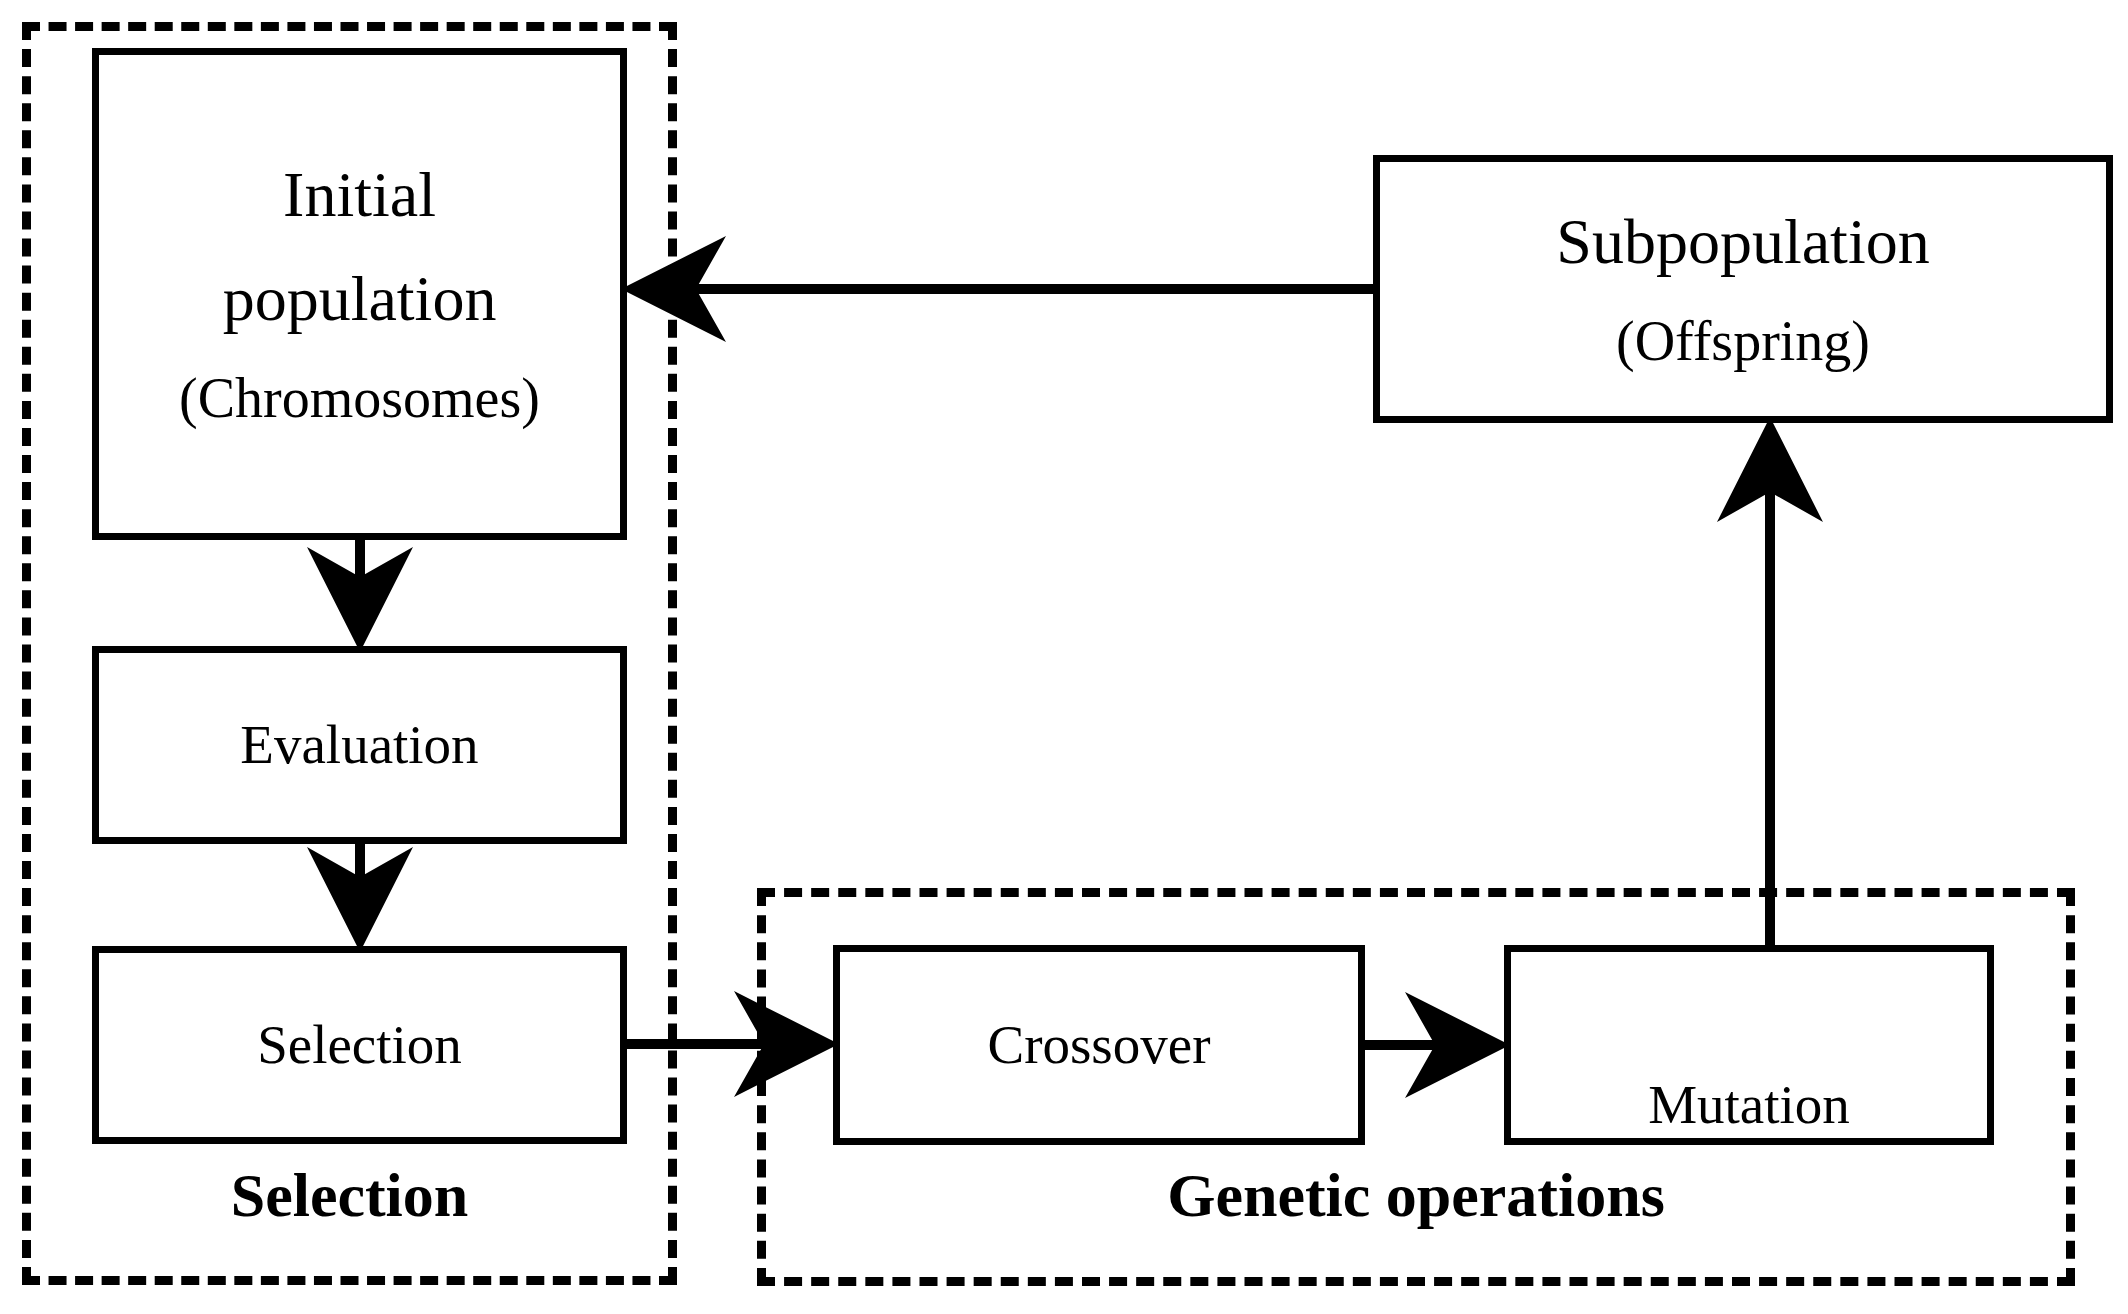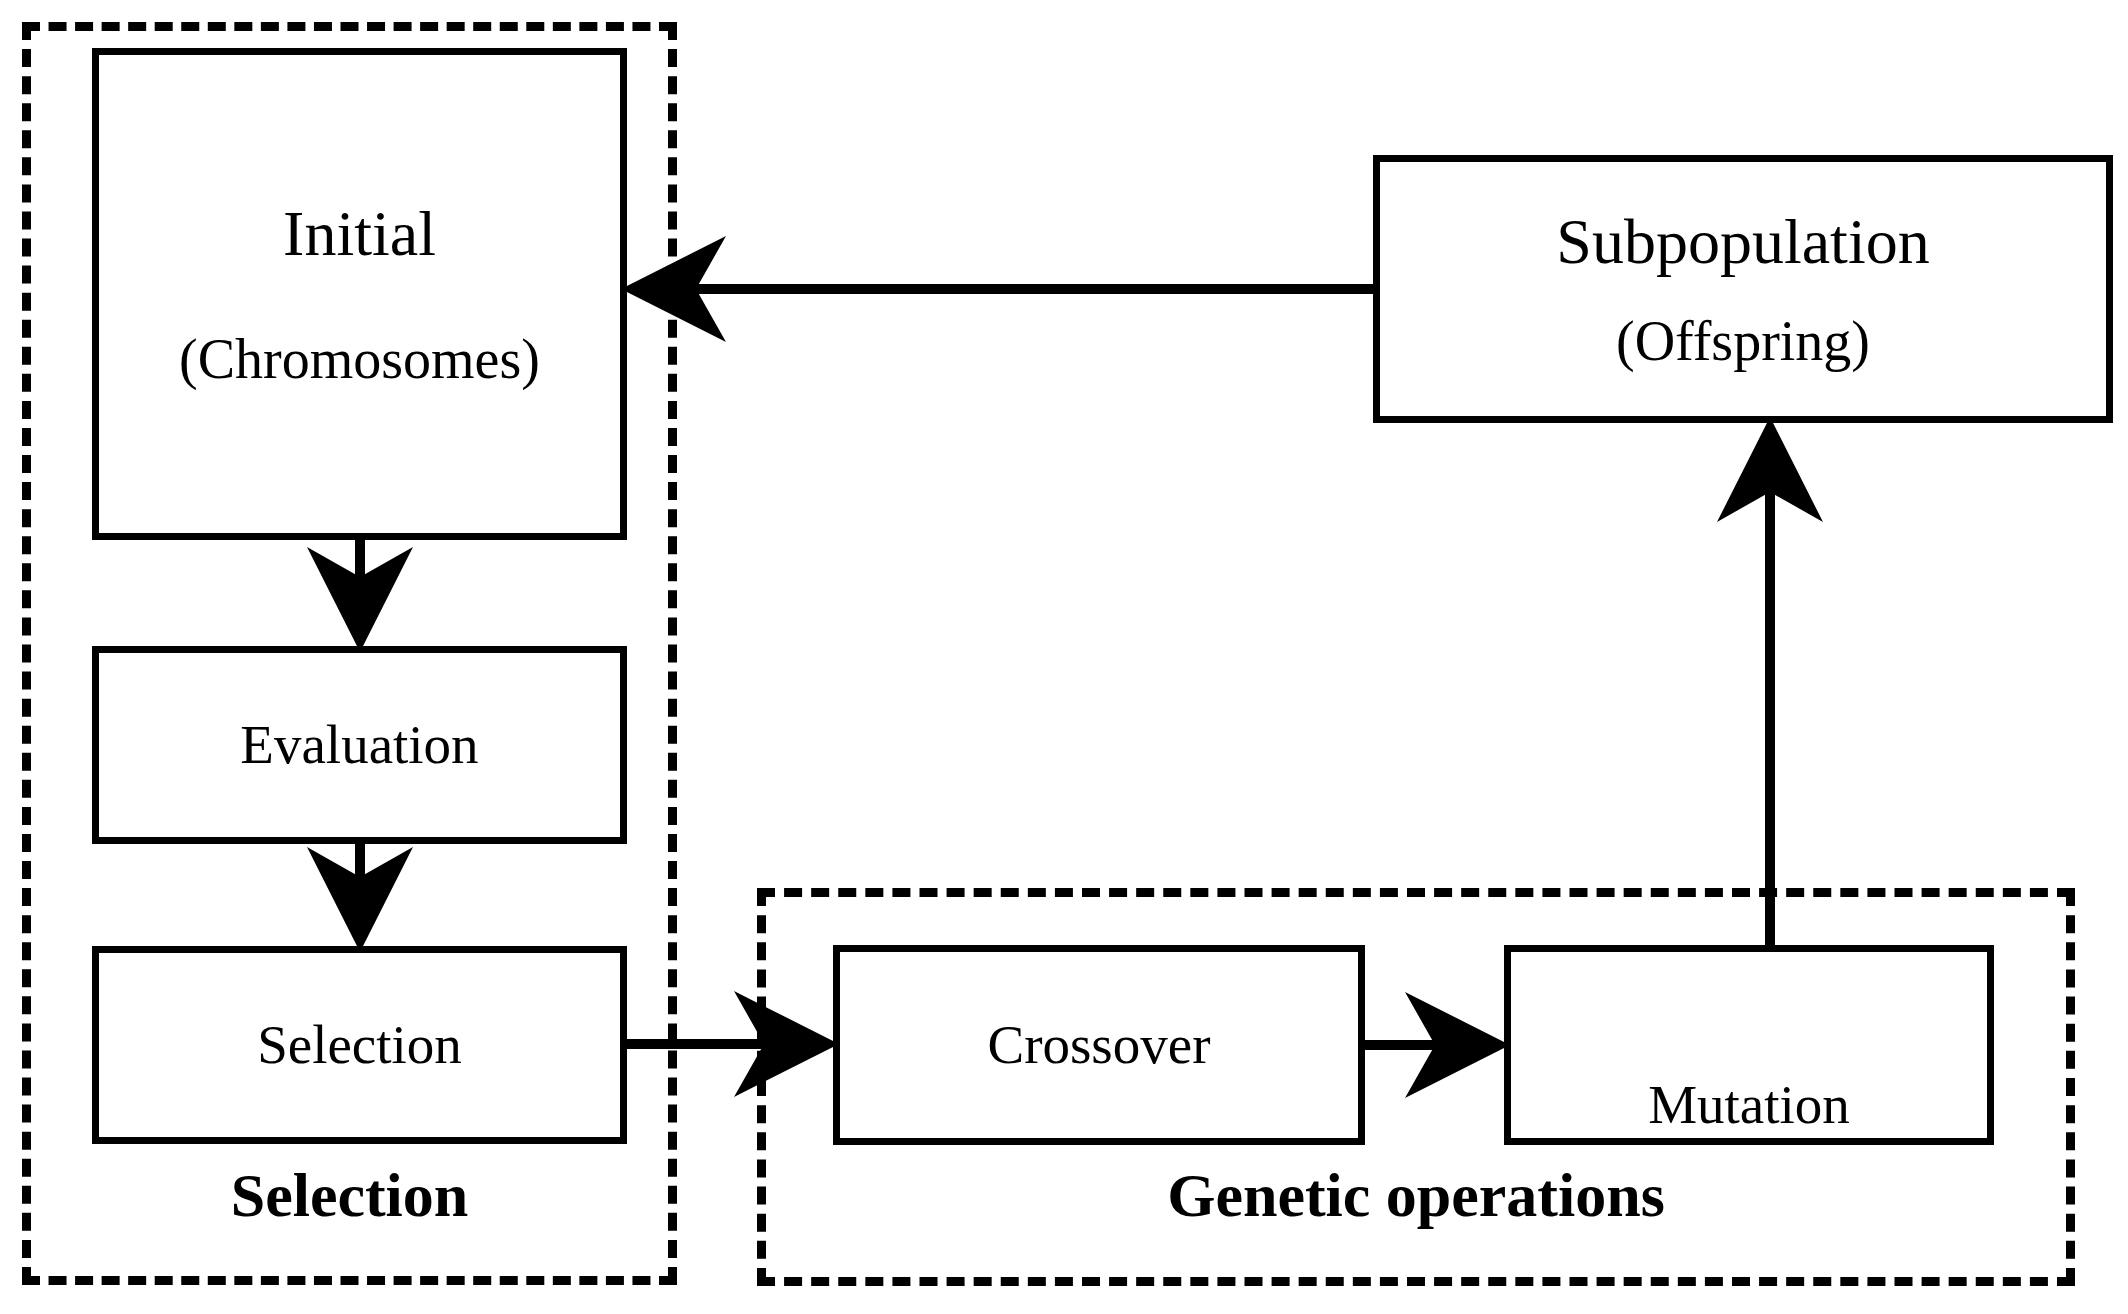--- a/index.html
+++ b/index.html
@@ -98,20 +98,21 @@
     </g>
 
     <g>
       <line x1="1770" y1="945" x2="1770" y2="428" stroke="#000000" stroke-width="10" marker-end="url(#ah)"></line>
     </g>
   </svg>
 
   <div class="node-box" style="left:92px; top:48px; width:535px; height:492px;">
     <span class="node-line lbl-initial">Initial</span>
     <span class="stack-gap"></span>
+    <span class="node-line lbl-initial">population</span>
     <span class="stack-gap"></span>
     <span class="node-line lbl-paren">(Chromosomes)</span>
   </div>
 
   <div class="node-box" style="left:92px; top:646px; width:535px; height:198px;">
     <span class="node-line lbl-plain">Evaluation</span>
   </div>
 
   <div class="node-box" style="left:92px; top:946px; width:535px; height:198px;">
     <span class="node-line lbl-plain">Selection</span>

